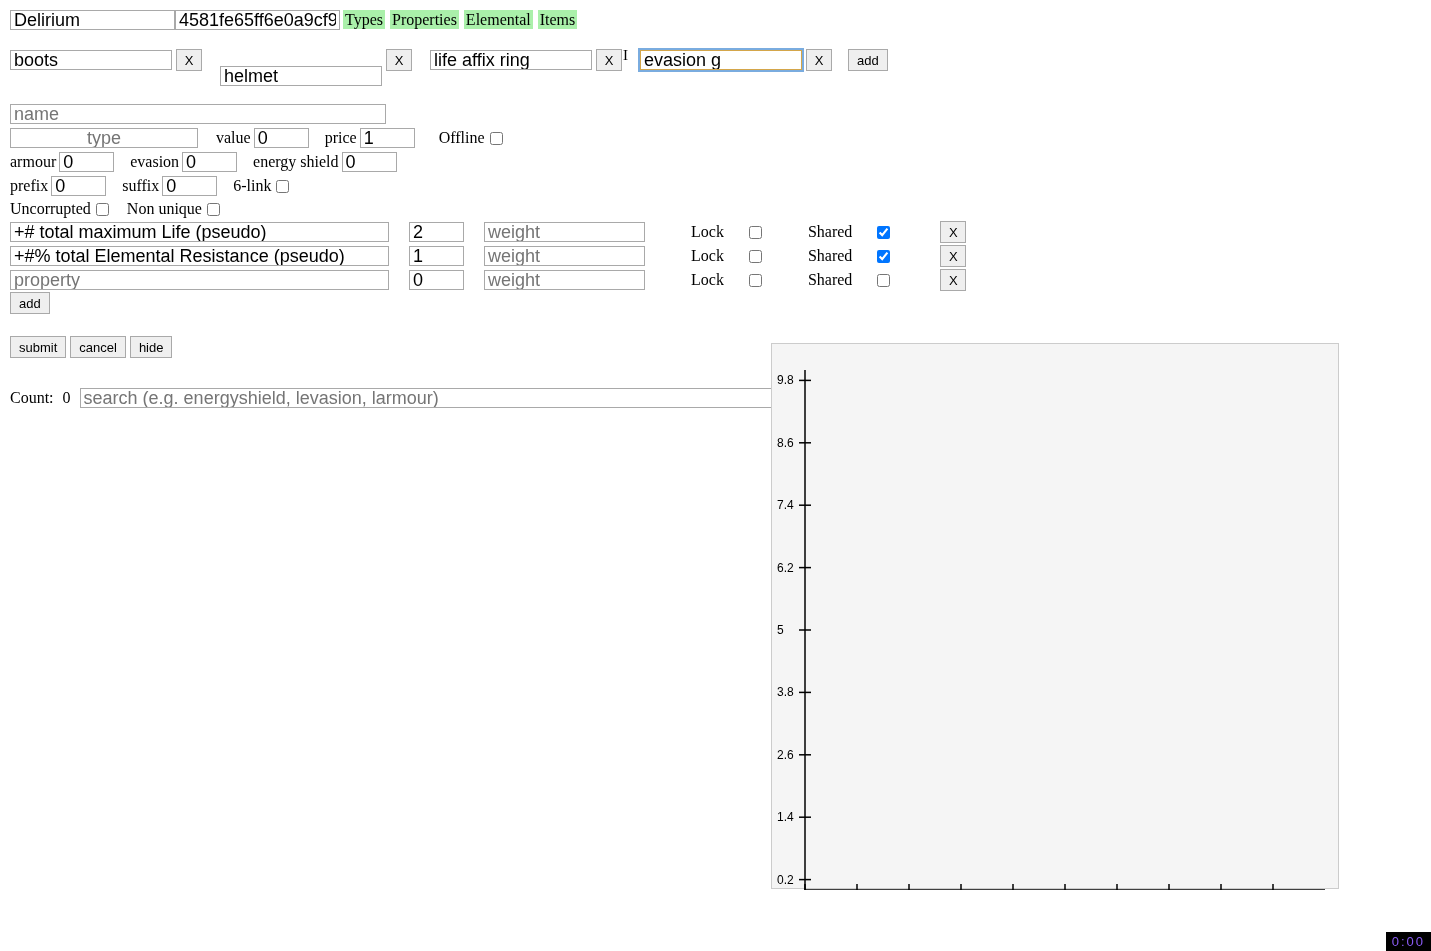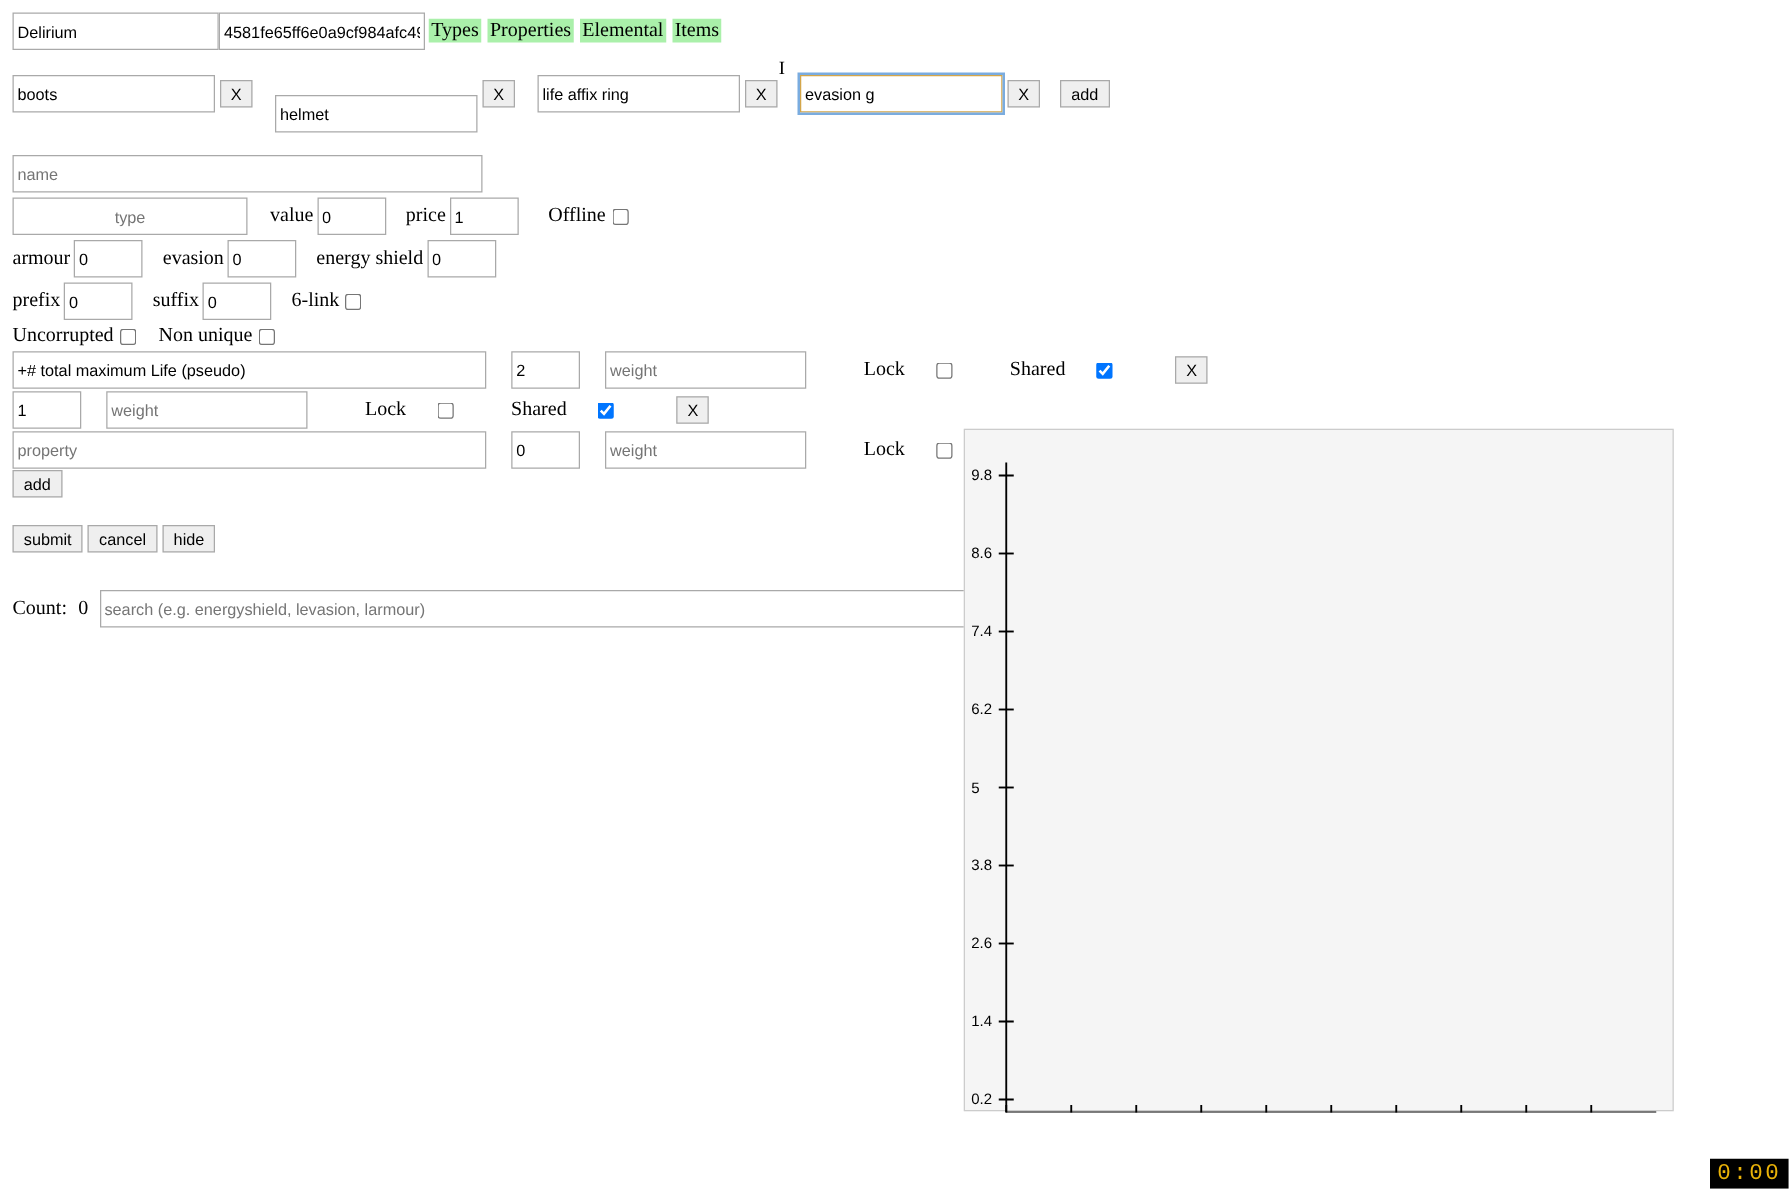--- a/index.html
+++ b/index.html
@@ -1,37 +1,37 @@
 <!DOCTYPE html>
 <html><head>
 <meta charset="utf-8">
 <style>
 *{box-sizing:border-box;margin:0;padding:0}
 body{font-family:"Times New Roman",serif;font-size:16px;background:#fff;color:#000;width:1431px;height:951px;position:relative}
-input[type=text]{font-family:Arial,sans-serif;font-size:13px;border:1px solid #a9a9a9;background:#fff;padding:2px 3px;height:30px}
+input[type=text]{font-family:Arial,sans-serif;font-size:18px;border:1px solid #a9a9a9;background:#fff;padding:2px 3px;height:20px}
 button{font-family:Arial,sans-serif;font-size:13px;border:1px solid #a9a9a9;background:#efefef;padding:2px 8px;cursor:pointer;height:22px}
 input[type=checkbox]{margin:0 2px;vertical-align:middle}
 .row{display:flex;align-items:center;gap:0;padding:2px 0 2px 10px;flex-wrap:wrap}
 .navlink{background:#aaf0aa;padding:1px 2px;color:#000;text-decoration:none;cursor:pointer;margin-right:1px}
 .lbl{font-family:"Times New Roman",serif;font-size:16px;margin-right:3px}
 .seg{display:inline-flex;align-items:center;margin-right:16px}
 .prop-row{display:flex;align-items:center;gap:20px;padding:1px 0 1px 10px}
 .prop-row input.property-name{width:379px}
 .prop-row input.property-val{width:55px}
 .prop-row input.property-weight{width:161px}
 .btn-x{width:26px;padding:2px 0;text-align:center}
 .actions{padding:6px 0 6px 10px;display:flex;gap:4px}
 .count-row{display:flex;align-items:center;gap:6px;padding:6px 0 6px 10px}
 .count-row input{flex:1;margin-right:94px}
 .chart-area{position:absolute;left:771px;top:343px;width:568px;height:546px;background:#f5f5f5;border:1px solid #ccc}
 .chart-svg{position:absolute;left:0;top:0}
 .tick-label{font-family:Arial,sans-serif;font-size:12px;fill:#000}
 .axis{stroke:#000;stroke-width:1.5}
 .tick{stroke:#000;stroke-width:1.5}
-.clock-widget{position:absolute;right:0;bottom:0;background:#000;color:#eab308;font-family:Liberation Mono, monospace;font-size:18px;padding:2px 6px;letter-spacing:2px}
+.clock-widget{position:absolute;right:0;bottom:0;background:#000;color:#8b5cf6;font-family:Liberation Sans, sans-serif;font-size:13px;padding:2px 6px;letter-spacing:2px}
 .focused{outline:2px solid #7aacdf;outline-offset:0}
 .cursor{position:absolute;font-family:"Times New Roman",serif;pointer-events:none}
 </style>
 </head>
 <body>
 
 <div class="row" style="padding-top:10px">
   <input type="text" style="width: 165px;" value="Delirium">
   <input type="text" style="width: 165px; margin-left: 0px;" value="4581fe65ff6e0a9cf984afc49f">
   <span style="margin-left:3px">
@@ -125,20 +125,21 @@
       <span style="width:6px"></span>
       <span class="lbl">Lock</span>
       <input type="checkbox" style="">
       <span style="width:4px"></span>
       <span class="lbl">Shared</span>
       <input type="checkbox" checked="" style="">
       <span style="width:8px"></span>
       <button class="btn-x">X</button>
     </div>
     <div class="prop-row">
+      <input type="text" class="property-name" placeholder="property" value="+#% total Elemental Resistance (pseudo)" style="">
       <input type="text" class="property-val" value="1" style="">
       <input type="text" class="property-weight" placeholder="weight" value="" style="color: rgb(136, 136, 136);">
       <span style="width:6px"></span>
       <span class="lbl">Lock</span>
       <input type="checkbox" style="">
       <span style="width:4px"></span>
       <span class="lbl">Shared</span>
       <input type="checkbox" checked="" style="">
       <span style="width:8px"></span>
       <button class="btn-x">X</button>

